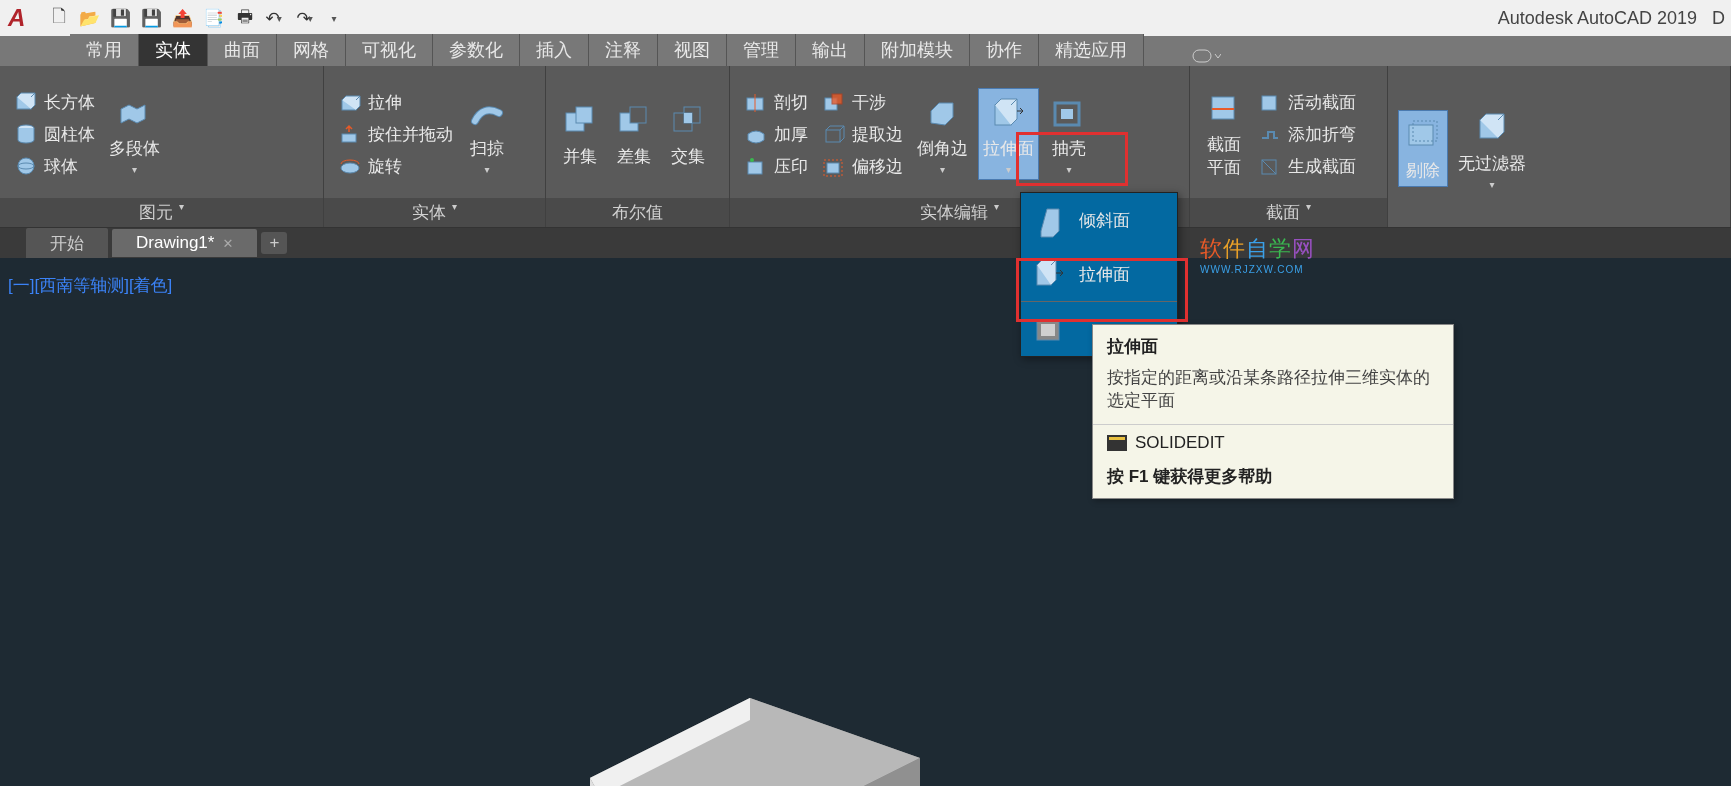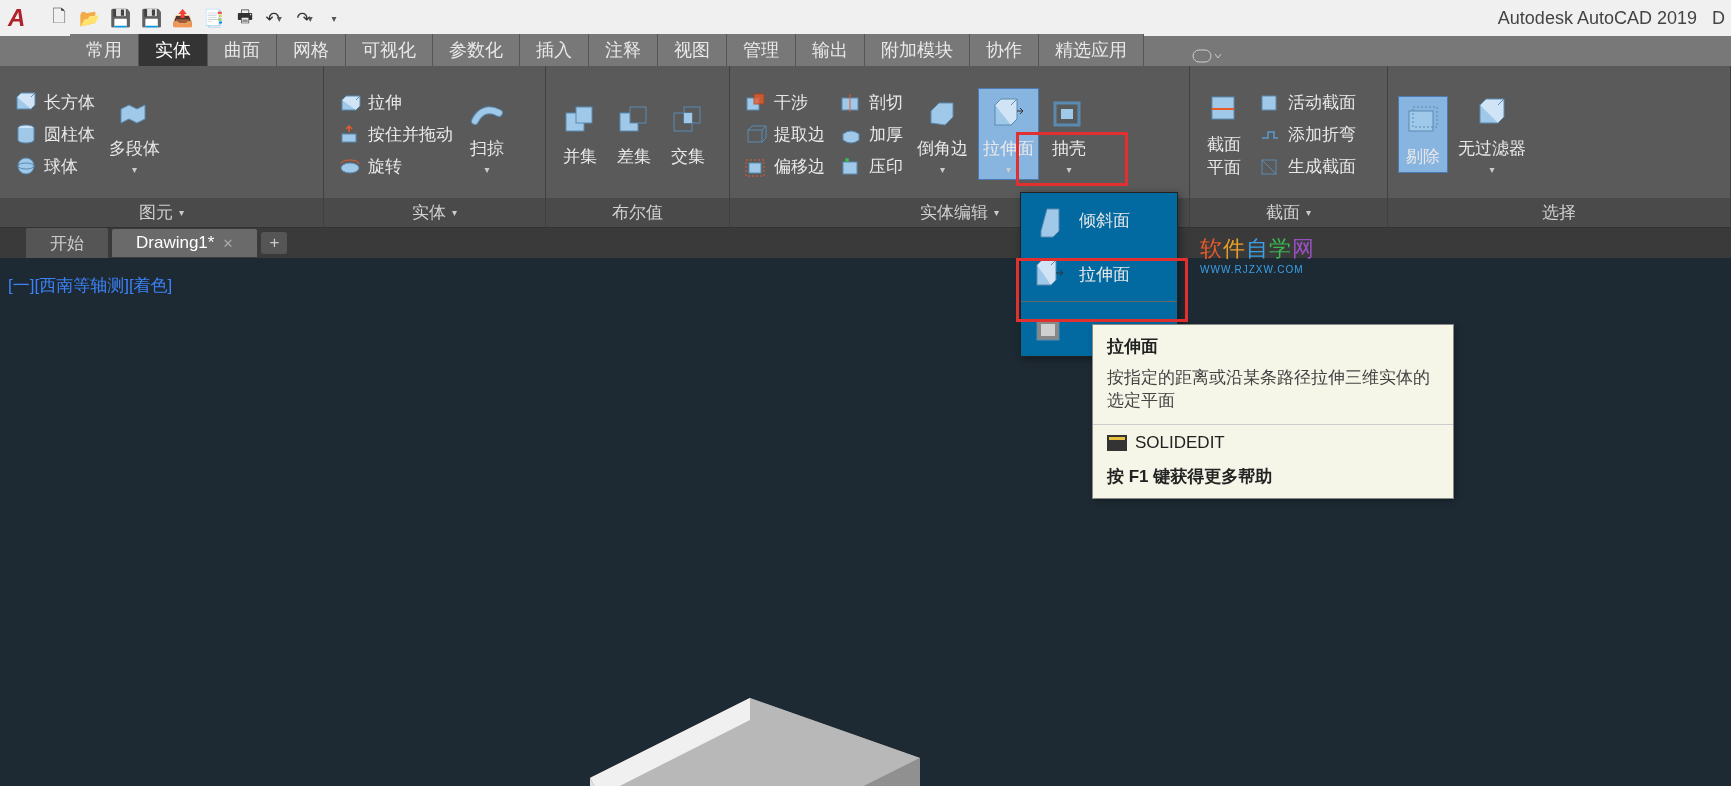--- a/index.html
+++ b/index.html
@@ -10,21 +10,21 @@
 .qat-btn{width:30px;height:30px;display:flex;align-items:center;justify-content:center;font-size:17px;color:#333;cursor:pointer}
 .qat-drop{width:10px;font-size:10px;color:#555;margin-left:-3px}
 .title-right{position:absolute;right:6px;font-size:18px;color:#444}
 .tabbar{background:#787878;height:30px;display:flex;align-items:flex-end;padding-left:70px;position:relative}
 .tab{padding:4px 16px;color:#e8e8e8;font-size:18px;cursor:pointer;background:#787878;border-right:1px solid #555}
 .tab.active{background:#343434;color:#fff}
 .tab-menu{position:absolute;right:510px;display:flex;align-items:center}
 .ribbon{background:#5a5a5a;height:162px;display:flex;border-bottom:1px solid #333}
 .panel{border-right:1px solid #404040;display:flex;flex-direction:column;padding:4px 4px 0 4px}
 .panel-body{flex:1;display:flex;align-items:center;gap:6px;padding:2px 6px}
-.panel-title{background:#4a4a4a;color:#d0d0d0;text-align:center;font-size:17px;padding:3px 0;margin:0 -4px;display:flex;justify-content:center;align-items:center;gap:6px}
+.panel-title{background:#4a4a4a;color:#d0d0d0;text-align:center;font-size:17px;padding:3px 0;margin:0 -4px;display:flex;justify-content:center;align-items:flex-start;gap:6px}
 .vbtn{display:flex;flex-direction:column;align-items:center;color:#e8e8e8;font-size:17px;padding:4px 4px;cursor:pointer;gap:4px}
 .vbtn-icon{width:40px;height:40px;display:flex;align-items:center;justify-content:center}
 .hbtn{display:flex;align-items:center;gap:6px;color:#e8e8e8;font-size:17px;padding:3px 4px;cursor:pointer}
 .hbtn-icon{width:24px;height:24px;display:flex;align-items:center;justify-content:center;flex-shrink:0}
 .vstack{display:flex;flex-direction:column;gap:2px}
 .sel-btn{background:#88b4e0;border:1px solid #4a7ab0}
 .dropdown-arrow{font-size:10px;color:#ccc}
 .doc-tabs{background:#3a3a3a;height:30px;display:flex;align-items:center;padding-left:26px}
 .doc-tab{padding:4px 24px;color:#ccc;font-size:17px;background:#555;border-radius:2px 2px 0 0;margin-right:4px;cursor:pointer;position:relative}
 .doc-tab.active{background:#6a6a6a;color:#fff}
@@ -250,20 +250,48 @@
     </div>
     <div class="panel-title">布尔值</div>
   </div>
 
   <div class="panel" style="width:460px">
     <div class="panel-body">
       <div class="vstack">
         <div class="hbtn">
             <div class="hbtn-icon">
               <svg width="24" height="24">
+                <rect x="3" y="8" width="16" height="12" fill="#a0c8e8" stroke="#5a8ab0"></rect>
+                <path d="M11 4 v18" stroke="#e85a28"></path>
+              </svg>
+            </div>
+            <span>剖切</span>
+          </div>
+        <div class="hbtn">
+            <div class="hbtn-icon">
+              <svg width="24" height="24">
+                <path d="M4 12 q8-6 16 0 v6 q-8 6-16 0z" fill="#a0c8e8" stroke="#5a8ab0"></path>
+              </svg>
+            </div>
+            <span>加厚</span>
+          </div>
+        <div class="hbtn">
+            <div class="hbtn-icon">
+              <svg width="24" height="24">
+                <rect x="4" y="8" width="14" height="12" fill="#a0c8e8" stroke="#5a8ab0"></rect>
+                <circle cx="8" cy="6" r="2" fill="#3ab850"></circle>
+              </svg>
+            </div>
+            <span>压印</span>
+          </div>
+      </div>
+      <div class="vstack">
+        <div class="hbtn">
+            <div class="hbtn-icon">
+              <svg width="24" height="24">
                 <rect x="3" y="8" width="12" height="12" fill="#a0c8e8" stroke="#5a8ab0"></rect>
                 <rect x="10" y="4" width="10" height="10" fill="#e85a28" stroke="#b04020" opacity="0.8"></rect>
               </svg>
             </div>
             <span>干涉</span>
           </div>
         <div class="hbtn">
             <div class="hbtn-icon">
               <svg width="24" height="24">
                 <rect x="4" y="8" width="14" height="12" fill="none" stroke="#5a8ab0"></rect>
@@ -273,48 +301,20 @@
             <span>提取边</span>
           </div>
         <div class="hbtn">
             <div class="hbtn-icon">
               <svg width="24" height="24">
                 <rect x="5" y="9" width="12" height="10" fill="#a0c8e8" stroke="#5a8ab0"></rect>
                 <rect x="2" y="6" width="18" height="16" fill="none" stroke="#e85a28" stroke-dasharray="2"></rect>
               </svg>
             </div>
             <span>偏移边</span>
-          </div>
-      </div>
-      <div class="vstack">
-        <div class="hbtn">
-            <div class="hbtn-icon">
-              <svg width="24" height="24">
-                <rect x="3" y="8" width="16" height="12" fill="#a0c8e8" stroke="#5a8ab0"></rect>
-                <path d="M11 4 v18" stroke="#e85a28"></path>
-              </svg>
-            </div>
-            <span>剖切</span>
-          </div>
-        <div class="hbtn">
-            <div class="hbtn-icon">
-              <svg width="24" height="24">
-                <path d="M4 12 q8-6 16 0 v6 q-8 6-16 0z" fill="#a0c8e8" stroke="#5a8ab0"></path>
-              </svg>
-            </div>
-            <span>加厚</span>
-          </div>
-        <div class="hbtn">
-            <div class="hbtn-icon">
-              <svg width="24" height="24">
-                <rect x="4" y="8" width="14" height="12" fill="#a0c8e8" stroke="#5a8ab0"></rect>
-                <circle cx="8" cy="6" r="2" fill="#3ab850"></circle>
-              </svg>
-            </div>
-            <span>压印</span>
           </div>
       </div>
       <div class="vbtn">
         <div class="vbtn-icon">
             <svg width="40" height="40">
               <path d="M8 30 v-12 l8-8 h14 v14 l-8 8 z" fill="#a0c8e8" stroke="#5a8ab0"></path>
             </svg>
           </div>
         <span>倒角边</span>
         <span class="dropdown-arrow">▾</span>
@@ -408,21 +408,20 @@
         <div class="vbtn-icon">
             <svg width="40" height="40">
               <rect x="8" y="12" width="18" height="18" fill="#a0c8e8" stroke="#5a8ab0"></rect>
               <path d="M8 12 l6-6 h18 v18 l-6 6 M26 12 l6-6" fill="#d0e4f5" stroke="#5a8ab0"></path>
             </svg>
           </div>
         <span>无过滤器</span>
         <span class="dropdown-arrow">▾</span>
       </div>
     </div>
-    <div class="panel-title">选择</div>
   </div>
 </div>
 
 <div class="doc-tabs">
   <div class="doc-tab">开始</div>
   <div class="doc-tab active"><span>Drawing1*</span><span class="doc-close">✕</span></div>
   <div class="plus-tab">
       <span>+</span>
     </div>
 </div>

